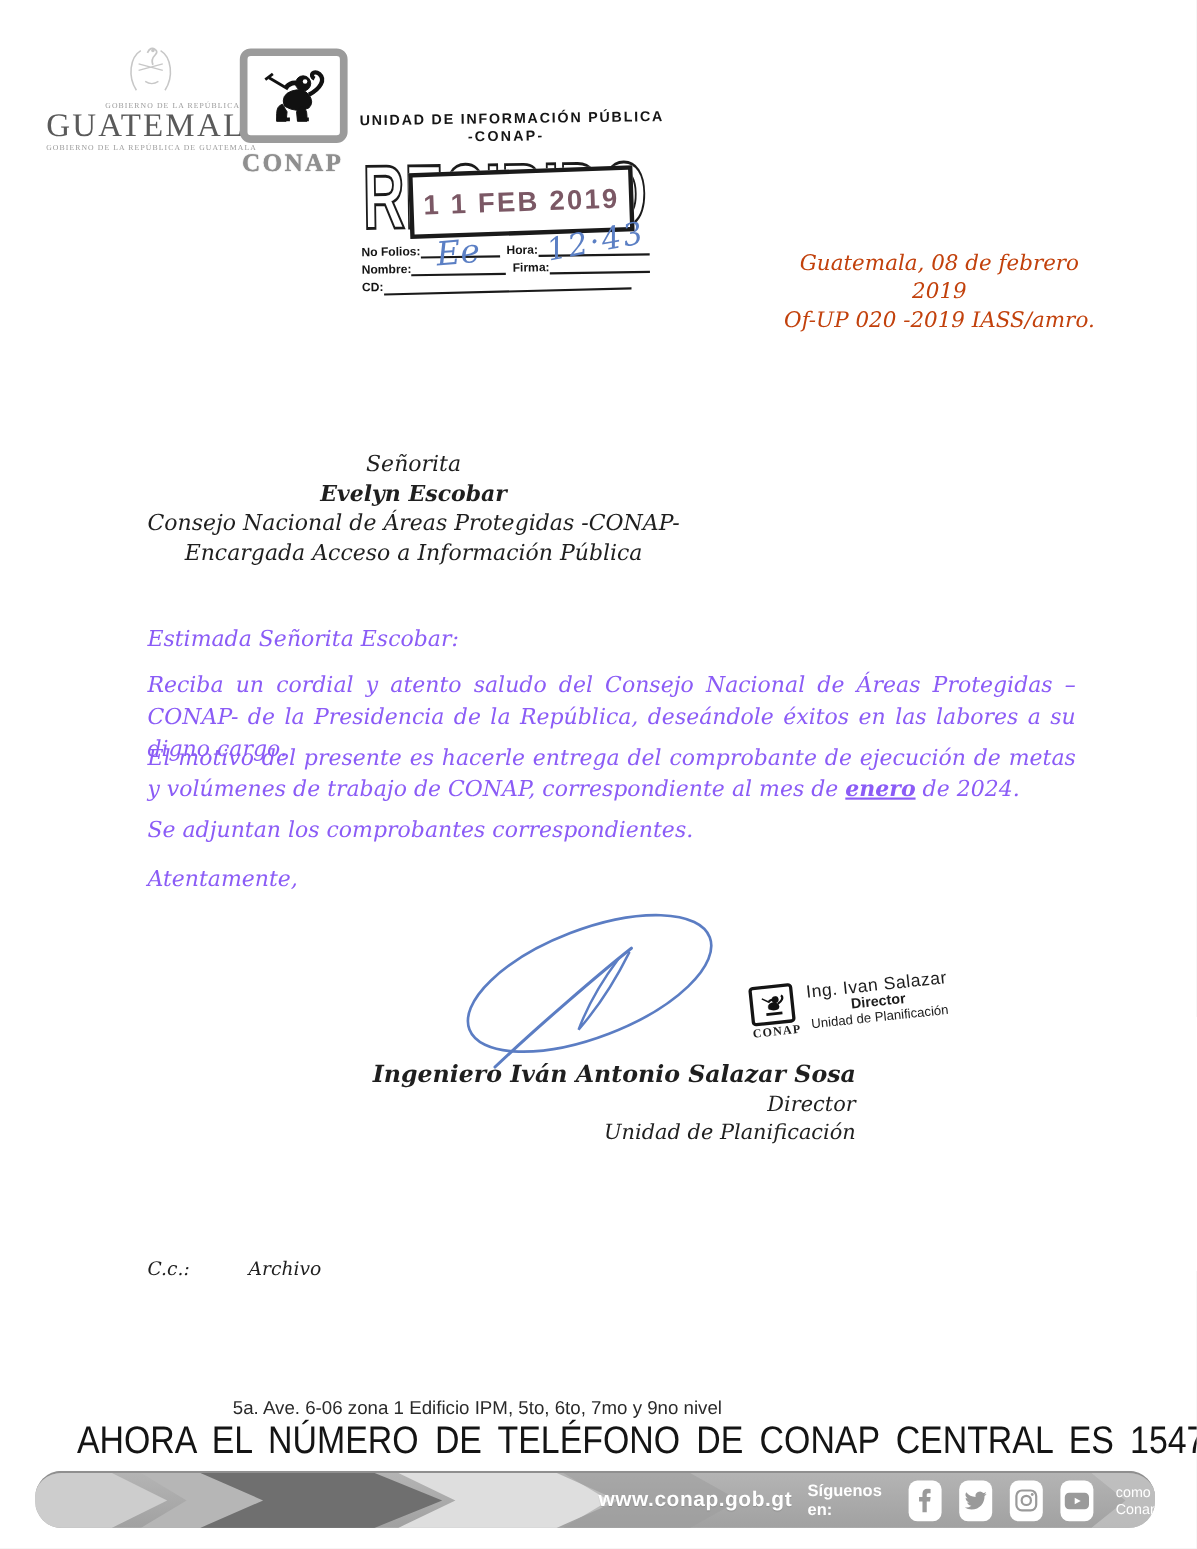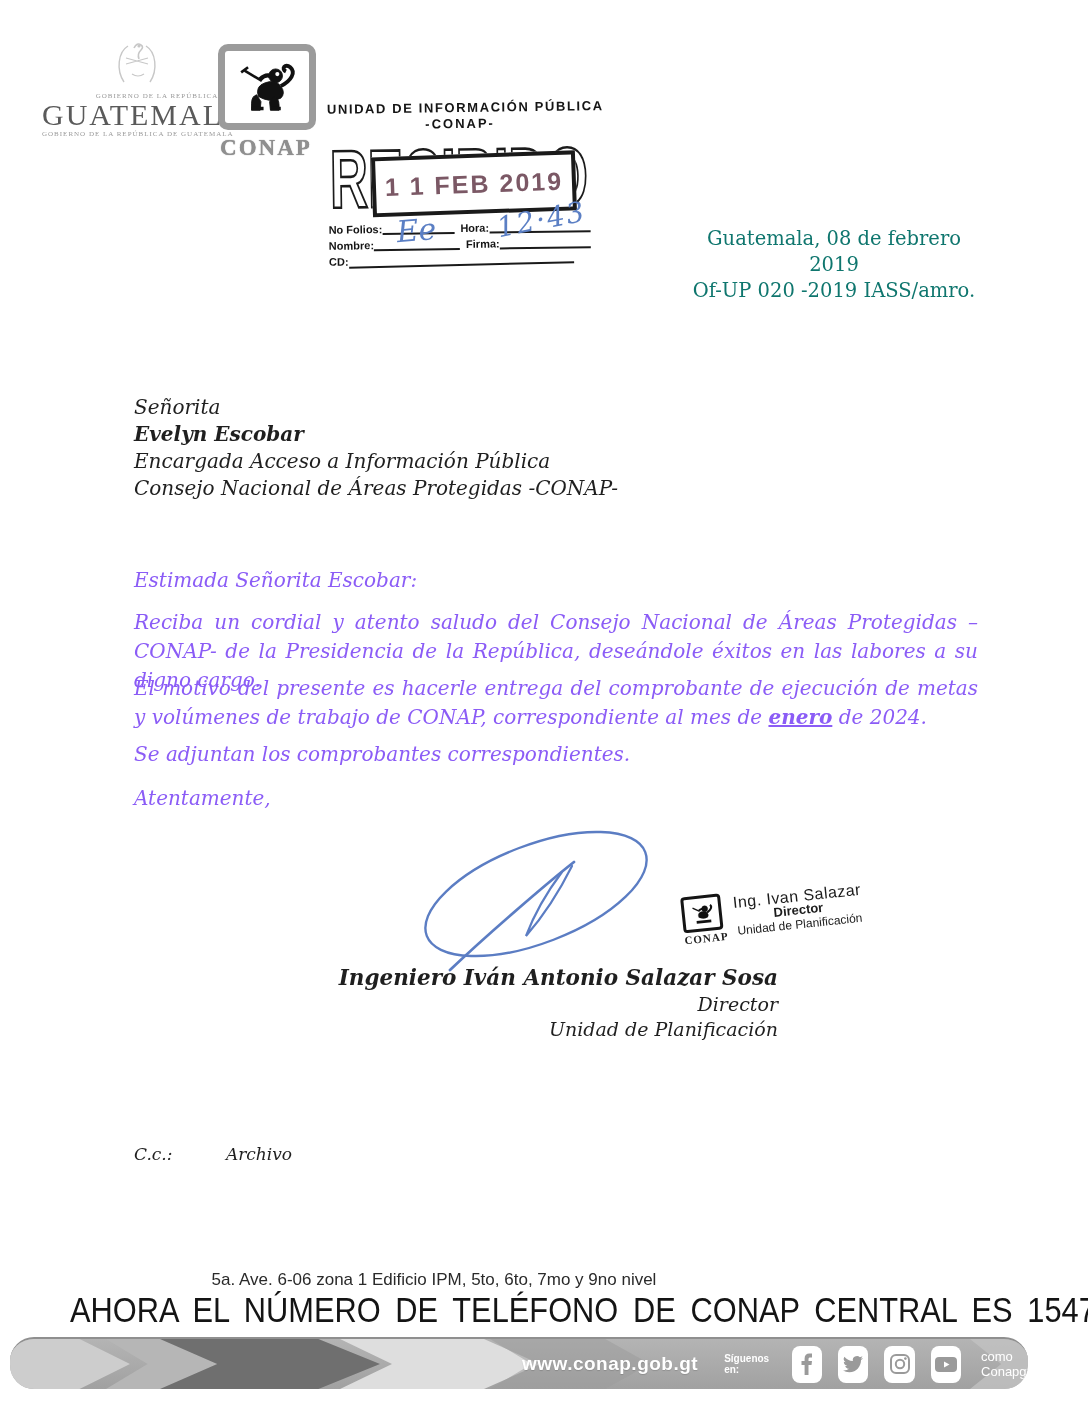--- a/index.html
+++ b/index.html
@@ -21,23 +21,23 @@
   .stamp-h1{font-family:"Liberation Sans", sans-serif;font-weight:bold;font-size:13px;letter-spacing:1.6px;text-align:center;white-space:nowrap;}
   .stamp-h2{font-family:"Liberation Sans", sans-serif;font-weight:bold;font-size:13px;letter-spacing:2px;text-align:center;margin-top:1px;}
   .recibido-svg{position:absolute;left:0;top:30px;}
   .datebox{position:absolute;left:44px;top:54px;width:196px;height:52px;background:#fff;border:4px solid #1a1a1a;transform:rotate(-1.2deg);display:flex;align-items:center;justify-content:center;}
   .datebox span{font-family:"Liberation Sans", sans-serif;font-weight:bold;font-size:25px;letter-spacing:2px;}
   .stamp-fields{position:absolute;left:0;top:118px;width:262px;font-family:"Liberation Sans", sans-serif;font-weight:bold;font-size:11px;}
   .frow{display:flex;align-items:flex-end;height:16px;}
   .fline{border-bottom:2px solid #1a1a1a;height:12px;}
   .hand{position:absolute;font-family:"DejaVu Serif", serif;font-style:italic;}
   
-  .dateline{position:absolute;left:688px;top:226px;width:292px;text-align:center;font-size:19.5px;line-height:26px;color:#0f766e;}
-  
-  .recipient{position:absolute;left:134px;top:394px;font-style:italic;font-size:20px;line-height:27px;}
+  .dateline{position:absolute;left:708px;top:226px;width:292px;text-align:center;font-style:italic;font-size:19.5px;line-height:26px;color:#c2410c;}
+  
+  .recipient{position:absolute;left:134px;top:408px;font-style:italic;font-size:20px;line-height:27px;text-align:center;}
   .recipient .bold{font-weight:bold;}
   .lt{position:absolute;left:134px;width:844px;font-style:italic;font-size:20px;line-height:29px;color:#8b5cf6;}
   .just{text-align:justify;}
   .emph{font-weight:bold;text-decoration:underline;}
   
   .sig-scribble{position:absolute;left:408px;top:812px;}
   .dir-stamp{position:absolute;left:682px;top:886px;width:220px;transform:rotate(-6deg);display:flex;align-items:center;gap:8px;color:#1c1c1c;}
   .mini-frame{width:34px;height:30px;border:3.5px solid #141414;border-radius:4px;display:flex;align-items:center;justify-content:center;background:#fff;}
   .mini-word{font-family:"Liberation Serif", serif;font-weight:bold;font-size:11px;letter-spacing:1px;text-align:center;margin-top:1px;}
   .dir-stamp-text{font-family:"Liberation Sans", sans-serif;line-height:14px;}
@@ -46,25 +46,25 @@
   .ds-unit{font-size:12px;text-align:center;}
   .sig-block{position:absolute;left:334px;top:964px;width:444px;text-align:right;font-style:italic;}
   .sig-name{font-weight:bold;font-size:21.5px;line-height:28px;}
   .sig-role,.sig-unit{font-size:19px;line-height:25px;}
   .cc-row{position:absolute;left:134px;top:1144px;font-style:italic;font-size:17px;}
   .cc-row .cc-val{margin-left:48px;}
   
   .addr{position:absolute;left:0;top:1270px;width:868px;text-align:center;font-family:"Liberation Sans", sans-serif;font-size:17px;color:#2a2a2a;}
   .phone{position:absolute;left:0;top:1290px;width:1088px;text-align:center;font-family:Liberation Sans, sans-serif;font-size:35px;color:#141414;white-space:nowrap;}
   .phone>span{display:inline-block;transform:scaleX(.88);word-spacing:7px;}
-  .bar{position:absolute;left:10px;top:1337px;width:1018px;height:50px;background:linear-gradient(180deg,#b4b4b4,#a1a1a1);overflow:hidden;border-top:2px solid #8f8f8f;border-radius:24px;}
+  .bar{position:absolute;left:32px;top:1337px;width:1018px;height:50px;background:linear-gradient(180deg,#b4b4b4,#a1a1a1);overflow:hidden;border-top:2px solid #8f8f8f;border-radius:24px;}
   .chev{position:absolute;top:0;height:50px;clip-path:polygon(0 0,72% 0,100% 50%,72% 100%,0 100%,26% 50%);}
   .bar-content{position:absolute;left:512px;top:0;height:50px;display:flex;align-items:center;gap:14px;color:#fff;font-family:"Liberation Sans", sans-serif;}
   .bar-site{font-weight:bold;font-size:19px;letter-spacing:.5px;text-shadow:0 1px 1px rgba(0,0,0,.15);}
-  .bar-follow{font-weight:bold;font-size:10px;margin-left:12px;}
+  .bar-follow{font-weight:bold;font-size:15px;}
   .soc{width:37px;height:37px;background:#fff;border-radius:8px;display:flex;align-items:center;justify-content:center;margin-left:2px;}
   .bar-handle{font-size:13px;margin-left:6px;}
 </style>
 </head>
 <body>
 
 <div class="page">
 
   <div class="gt-logo">
     <svg class="gt-emblem" width="50" height="52" viewBox="0 0 50 52">
@@ -140,22 +140,22 @@
   </div>
 
   <div class="dateline">
     <div>Guatemala, 08 de febrero  2019</div>
     <div>Of-UP 020 -2019  IASS/amro.</div>
   </div>
 
   <div class="recipient">
     <div>Señorita</div>
     <div class="bold">Evelyn Escobar</div>
+    <div>Consejo Nacional de Áreas Protegidas -CONAP-</div>
     <div>Encargada Acceso a Información Pública</div>
-    <div>Consejo Nacional de Áreas Protegidas -CONAP-</div>
   </div>
 
   <div class="lt" style="top:566px;">Estimada Señorita Escobar:</div>
   <div class="lt just" style="top:608px;">Reciba  un  cordial  y  atento  saludo  del Consejo Nacional de Áreas Protegidas –CONAP- de la Presidencia de la República, deseándole éxitos en las labores a su digno cargo.</div>
   <div class="lt just" style="top:674px;"><span>El motivo del presente es hacerle entrega del comprobante de ejecución de metas y volúmenes de trabajo de CONAP, correspondiente al mes de </span><span class="emph">enero</span><span>  de 2024.</span></div>
   <div class="lt" style="top:740px;">Se adjuntan los comprobantes correspondientes.</div>
   <div class="lt" style="top:784px;">Atentamente,</div>
 
   <svg class="sig-scribble" width="262" height="166" viewBox="0 0 262 166">
     <g fill="none" stroke="#4a6fbd" stroke-width="2.4" stroke-linecap="round" opacity=".9">

